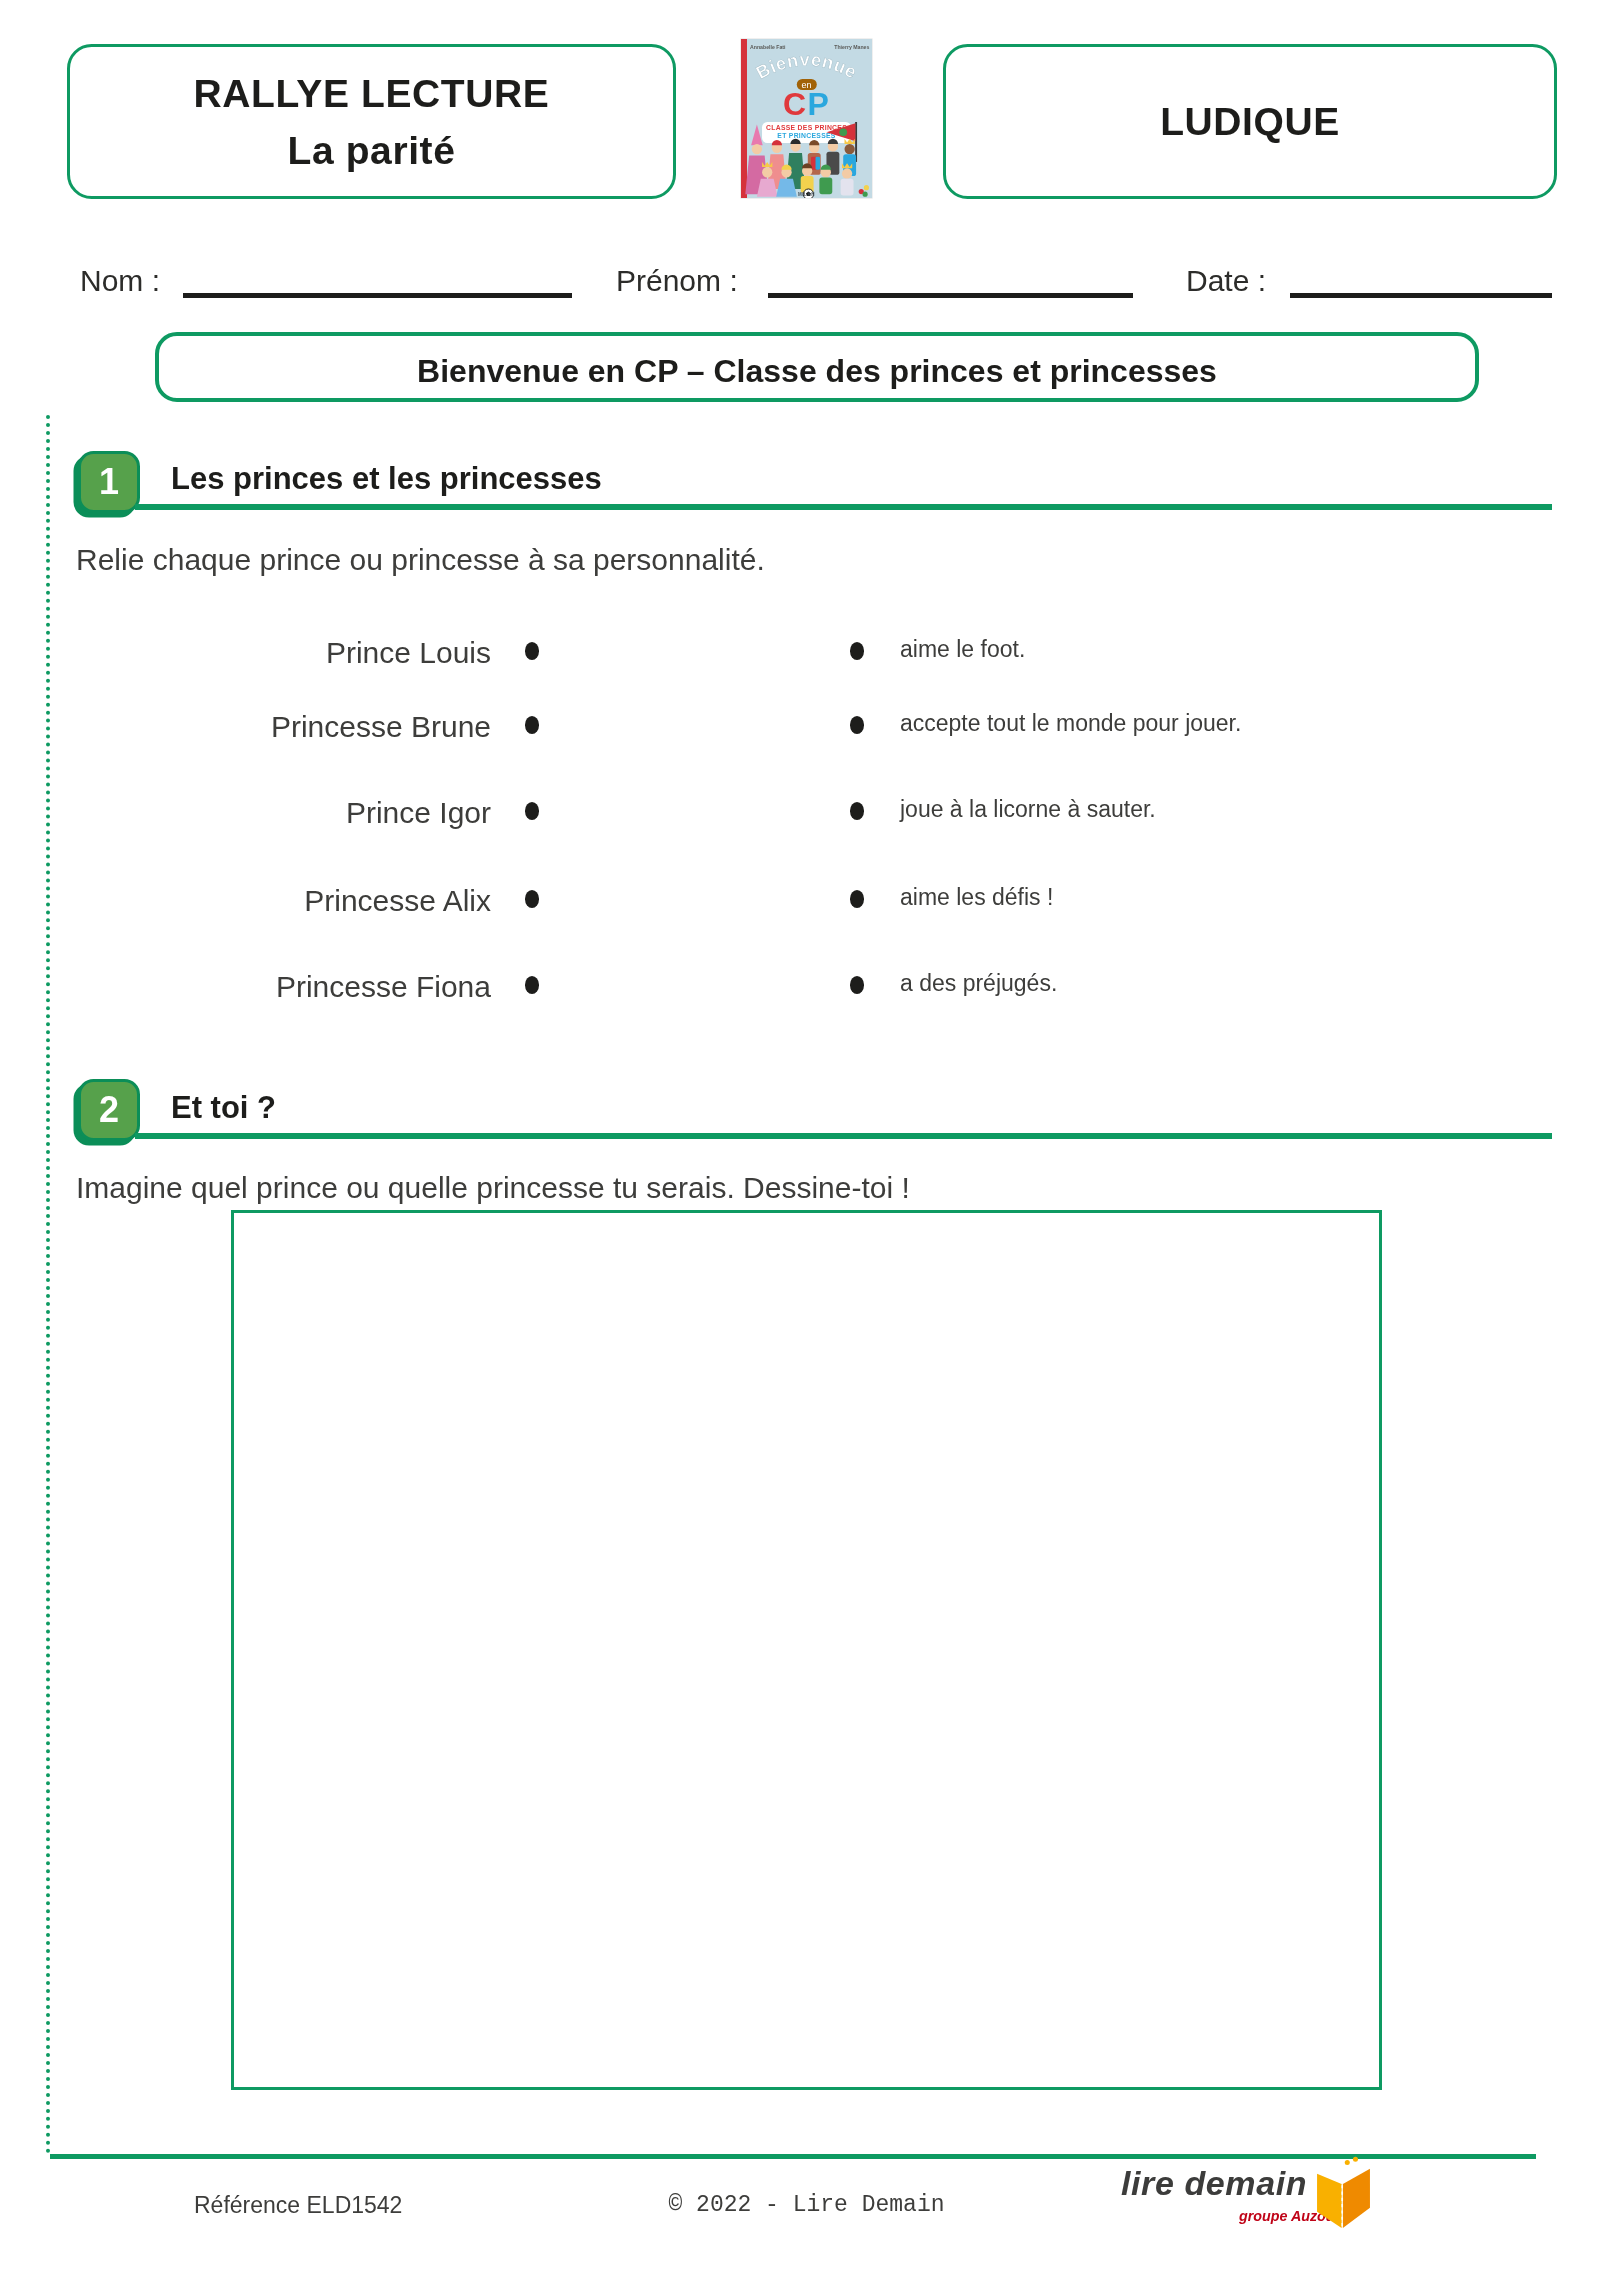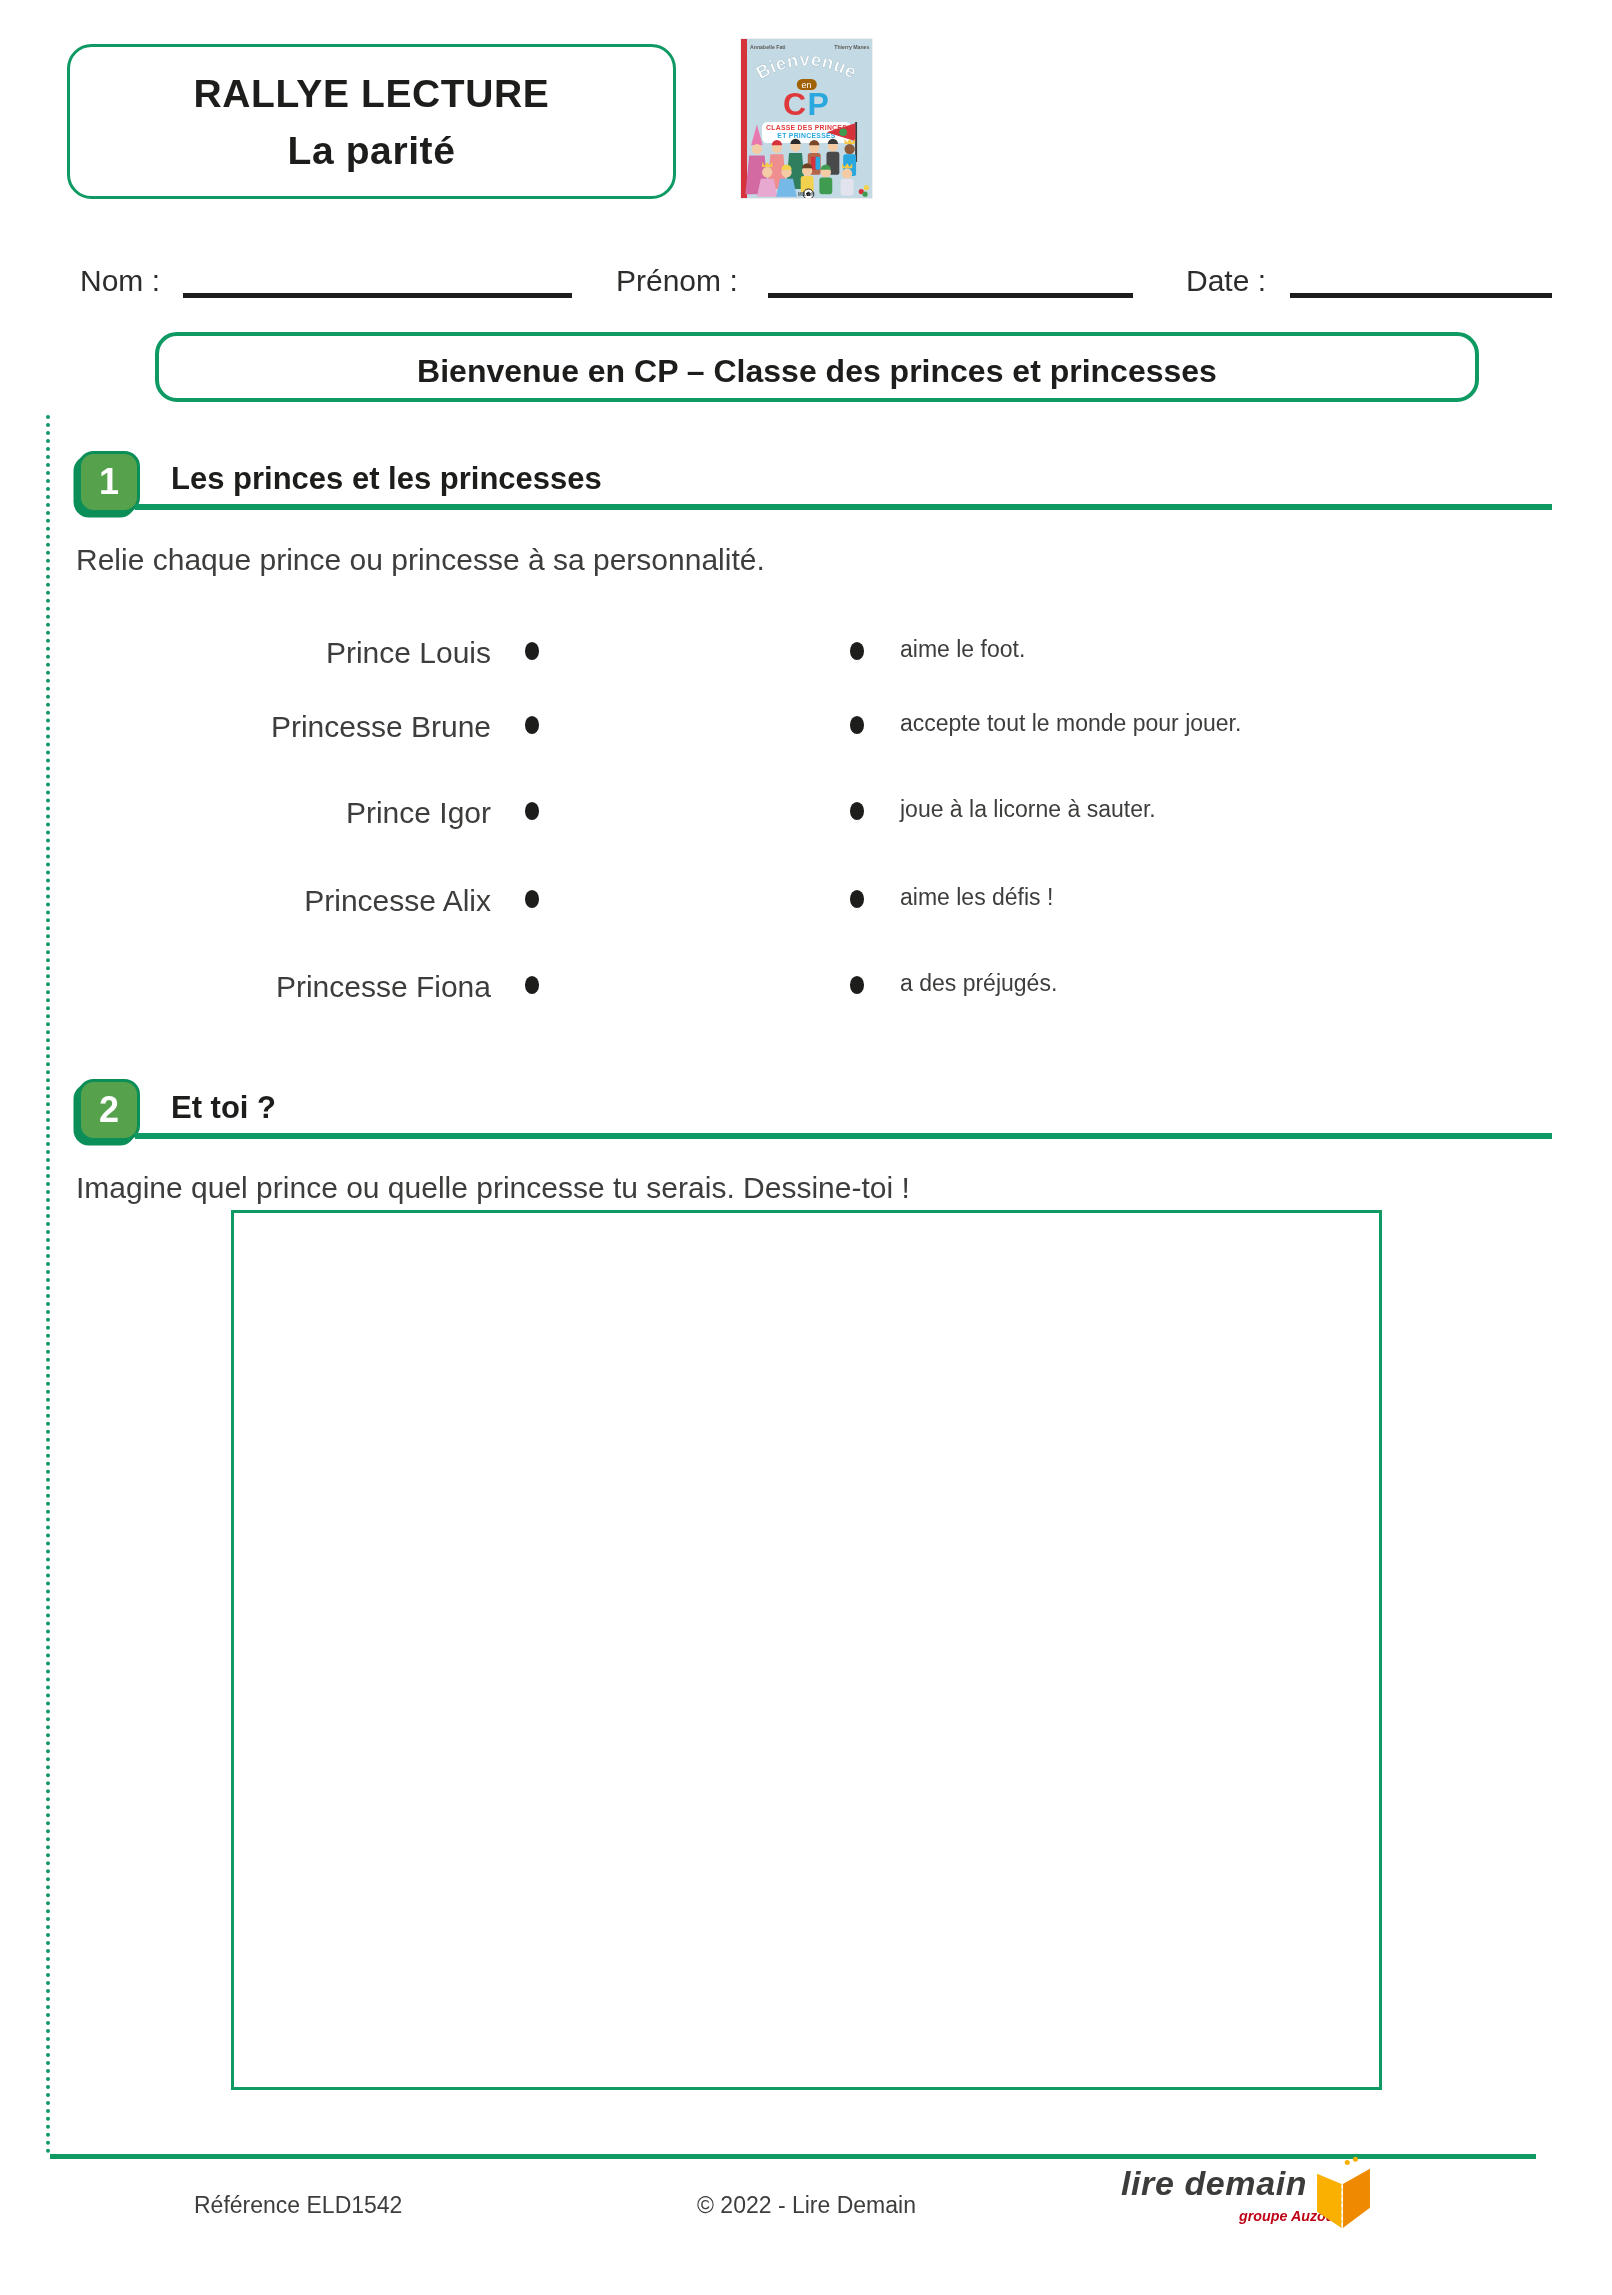--- a/index.html
+++ b/index.html
@@ -69,21 +69,21 @@
   
   .draw-box{position:absolute;left:231px;top:1210px;width:1151px;height:880px;
     border:3.2px solid #0e9a62;background:#fff;box-sizing:border-box;}
   
   .dotted-margin{position:absolute;left:46px;top:415px;height:1740px;width:0;
     border-left:4.5px dotted #0e9a62;}
   
   .footer-rule{position:absolute;left:50px;top:2154px;width:1486px;height:5.2px;background:#0e9a62;}
   .foot-text{position:absolute;top:2192px;font-size:23px;color:#3d3d3b;}
   .foot-ref{left:194px;}
-  .foot-copy{left:0;right:0;text-align:center;}
+  .foot-copy{left:0;right:0;text-align:center;font-family:Liberation Mono, monospace;}
   .logo-text{position:absolute;left:1121px;top:2164px;font-size:34px;font-weight:700;
     font-style:italic;color:#3c3c3b;letter-spacing:0.6px;}
   .logo-sub{position:absolute;left:1239px;top:2208px;font-size:14.3px;font-weight:700;
     font-style:italic;color:#c00418;}
   .logo-book{position:absolute;left:1312px;top:2156px;width:63px;height:76px;}
 </style>
 </head>
 <body>
 
 <div class="page">
@@ -161,20 +161,23 @@
       <circle cx="104" cy="112" r="8" fill="#ffffff" stroke="#1d1d1b" stroke-width="1.5"></circle>
       <polygon points="104,108 100,111 102,115 106,115 108,111" fill="#1d1d1b"></polygon>
 
       <circle cx="186" cy="108" r="4" fill="#d5323b"></circle>
       <circle cx="194" cy="102" r="4" fill="#f2d14e"></circle>
       <circle cx="192" cy="112" r="4" fill="#3f9b4f"></circle>
     </svg>
     <div class="publisher">MILAN</div>
   </div>
 
+  <div class="hdr-box right">
+    <div class="hdr-title">LUDIQUE</div>
+  </div>
 
   <div class="id-label" style="left:80px;">Nom :</div>
   <div class="id-line" style="left:183px;width:389px;"></div>
   <div class="id-label" style="left:616px;">Prénom :</div>
   <div class="id-line" style="left:768px;width:365px;"></div>
   <div class="id-label" style="left:1186px;">Date :</div>
   <div class="id-line" style="left:1290px;width:262px;"></div>
 
   <div class="title-banner">
     <span>Bienvenue en CP – Classe des princes et princesses</span>

